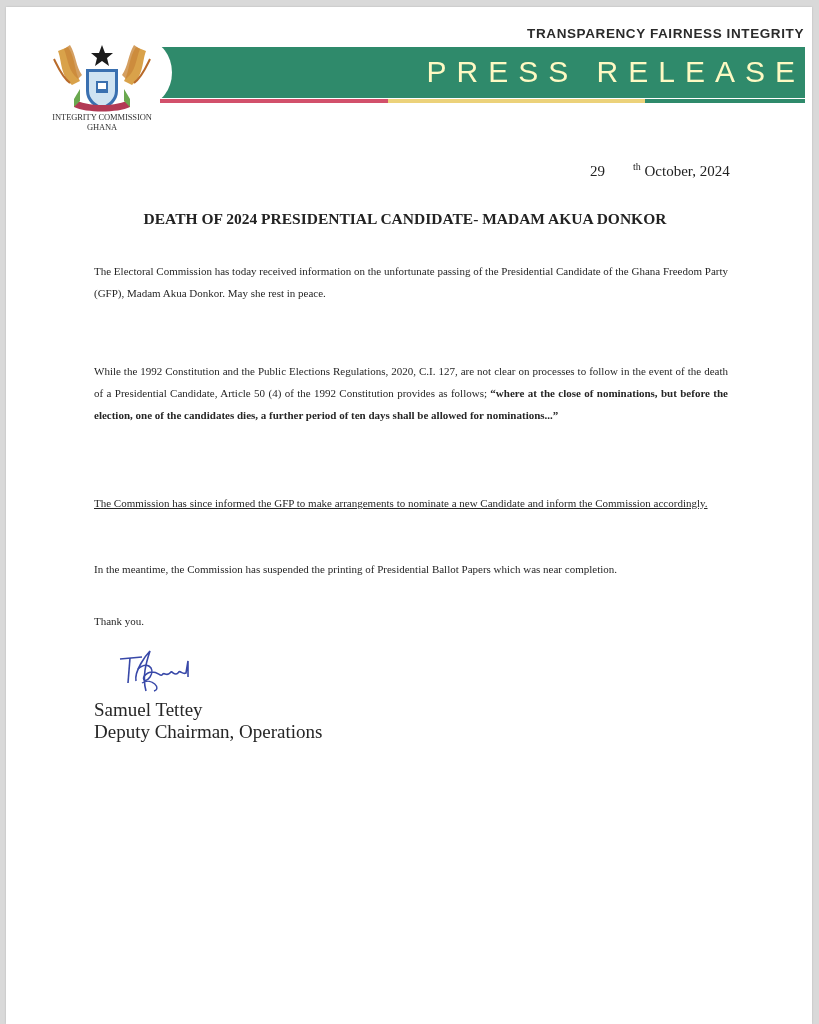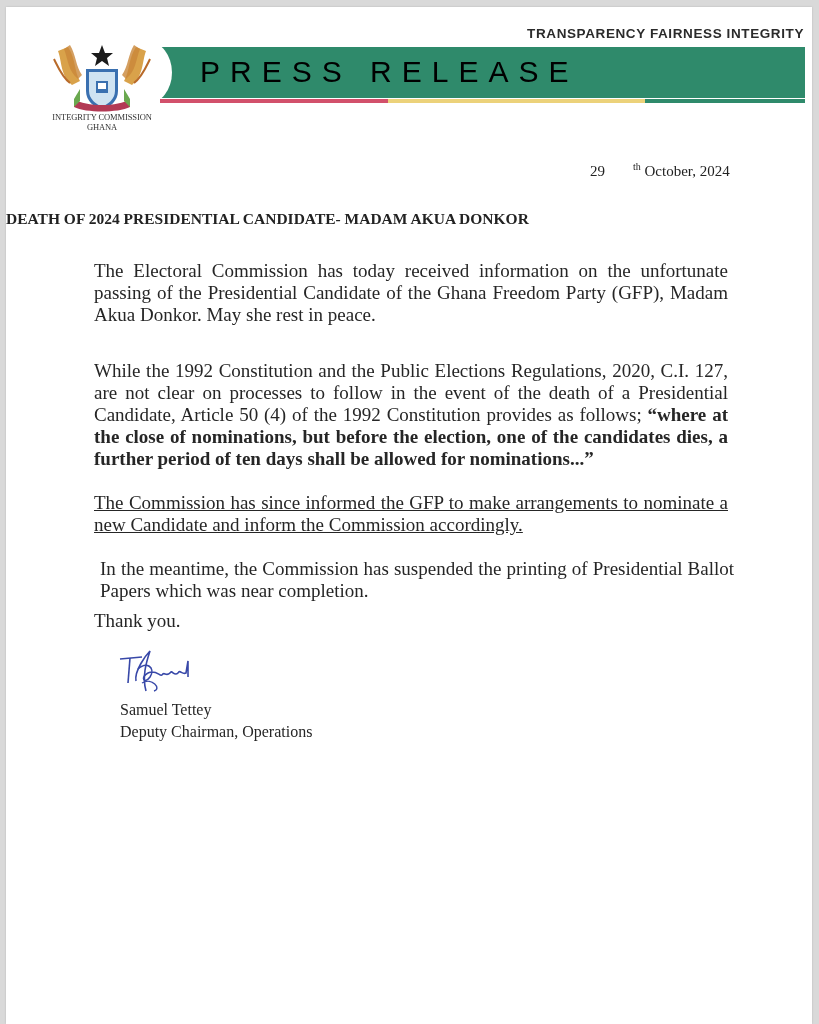--- a/index.html
+++ b/index.html
@@ -24,23 +24,23 @@
     position: absolute; left: 154px; top: 40px; width: 645px; height: 51px;
     background: #2f8a6b;
     overflow: hidden;
   }
   .banner-notch {
     position: absolute; left: -38px; top: -6px; width: 50px; height: 63px;
     border-radius: 50%; background: #ffffff;
   }
   .banner-title {
     position: absolute; left: 0; right: 0; top: 8px;
-    text-align: left;
+    text-align: right;
     font-family: "Liberation Sans", sans-serif;
-    font-size: 30px; letter-spacing: 10px; color: #000000;
+    font-size: 30px; letter-spacing: 10px; color: #fef9c3;
     padding-left: 40px;
   }
   .stripe {
     position: absolute; left: 154px; top: 92px; width: 645px; height: 4px;
     display: flex;
   }
   .stripe div { height: 100%; }
   .stripe .s-red { width: 228px; }
   .stripe .s-yellow { width: 257px; }
   .stripe .s-green { flex: 1; }
@@ -55,38 +55,38 @@
   }
 
   .date {
     position: absolute; left: 584px; top: 156px;
     font-size: 15px; color: #222;
   }
   .date sup { font-size: 10px; vertical-align: 6px; line-height: 0; padding-left: 28px; }
 
   .heading {
     position: absolute; left: 0; right: 0; top: 203px;
-    font-weight: bold; font-size: 15.5px; color: #222;
+    text-align: center; font-weight: bold; font-size: 15.5px; color: #222;
     padding-right: 8px;
   }
 
   .body {
     position: absolute; left: 88px; width: 634px;
-    font-size: 19px; line-height: 22px; color: #262626;
+    font-size: 11px; line-height: 22px; color: #262626;
     text-align: justify;
   }
   .p1 { top: 253px; }
   .p2 { top: 353px; }
   .p3 { top: 485px; text-decoration: underline; }
-  .p4 { top: 551px; margin-left: 6px; }
+  .p4 { top: 551px; }
   .p5 { top: 603px; }
   .quote { font-weight: bold; }
 
   .signature { position: absolute; left: 110px; top: 640px; width: 90px; height: 50px; }
-  .signer { position: absolute; left: 88px; top: 692px; font-size: 16px; line-height: 22px; color: #262626; margin-left: 26px; }
+  .signer { position: absolute; left: 88px; top: 692px; font-size: 19px; line-height: 22px; color: #262626; }
 </style>
 </head>
 <body>
 
 <div class="page">
 
   <div class="tagline">TRANSPARENCY FAIRNESS INTEGRITY</div>
 
   <div class="logo">
     <svg width="104" height="74" viewBox="0 0 104 74">

